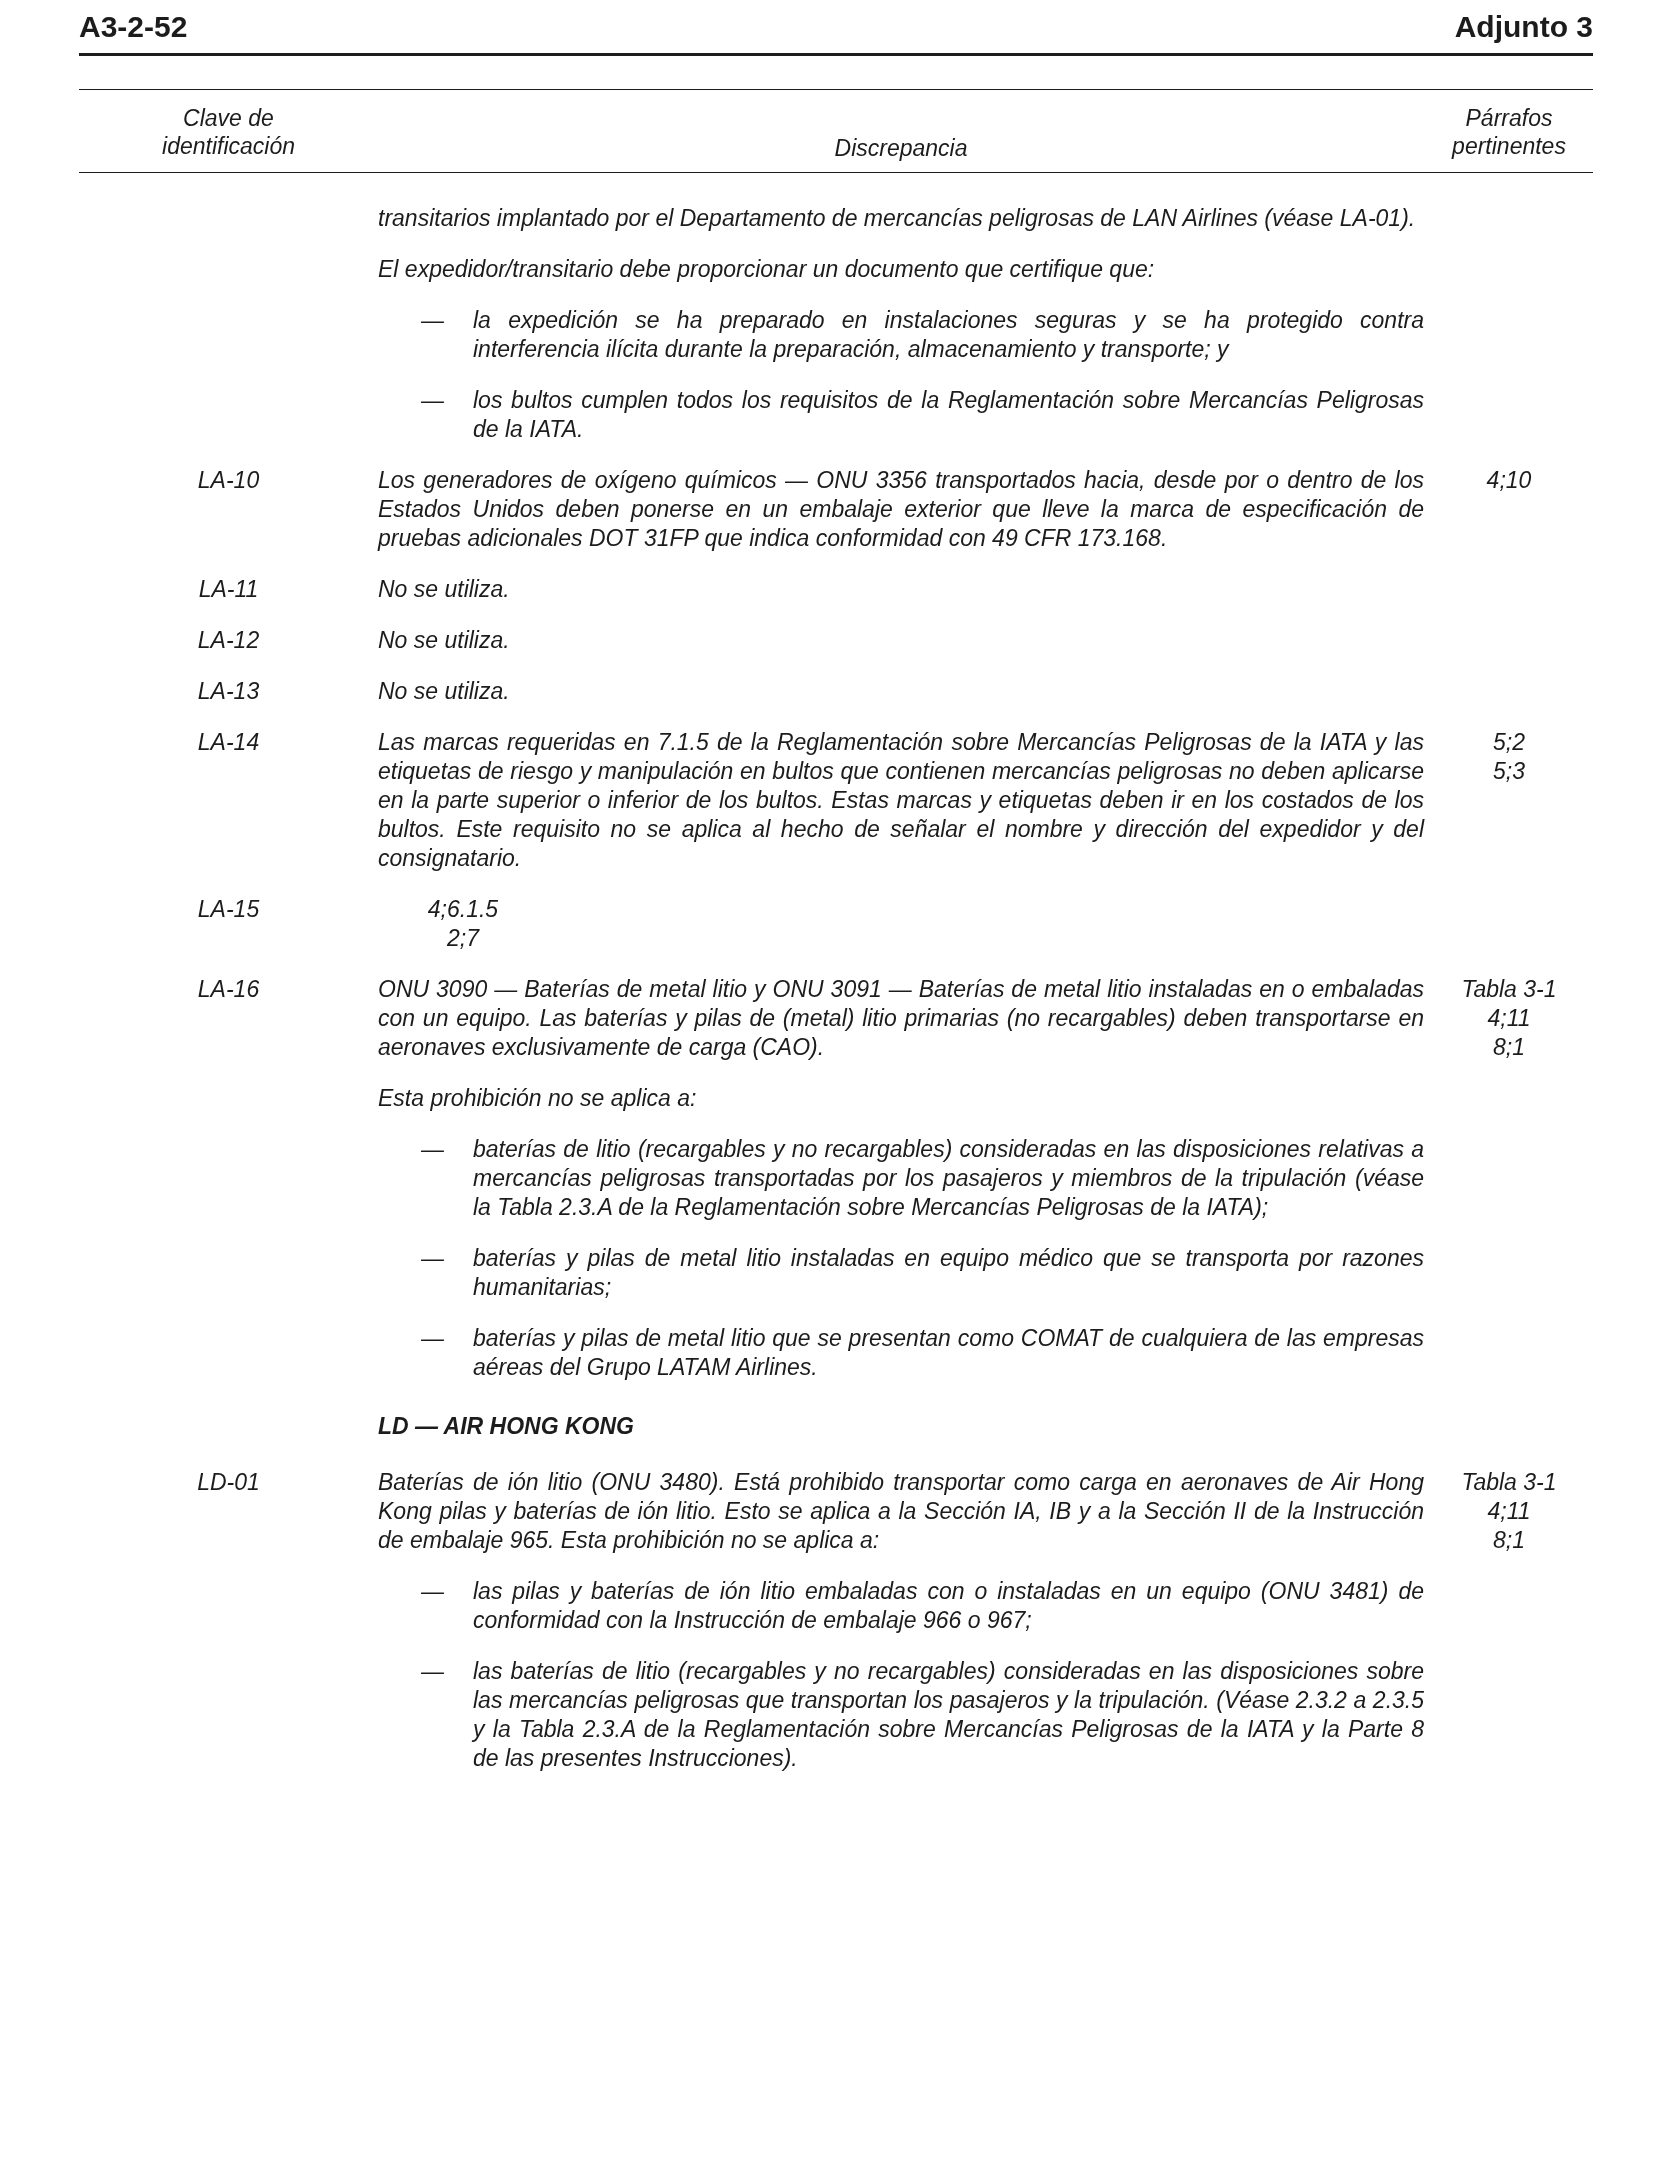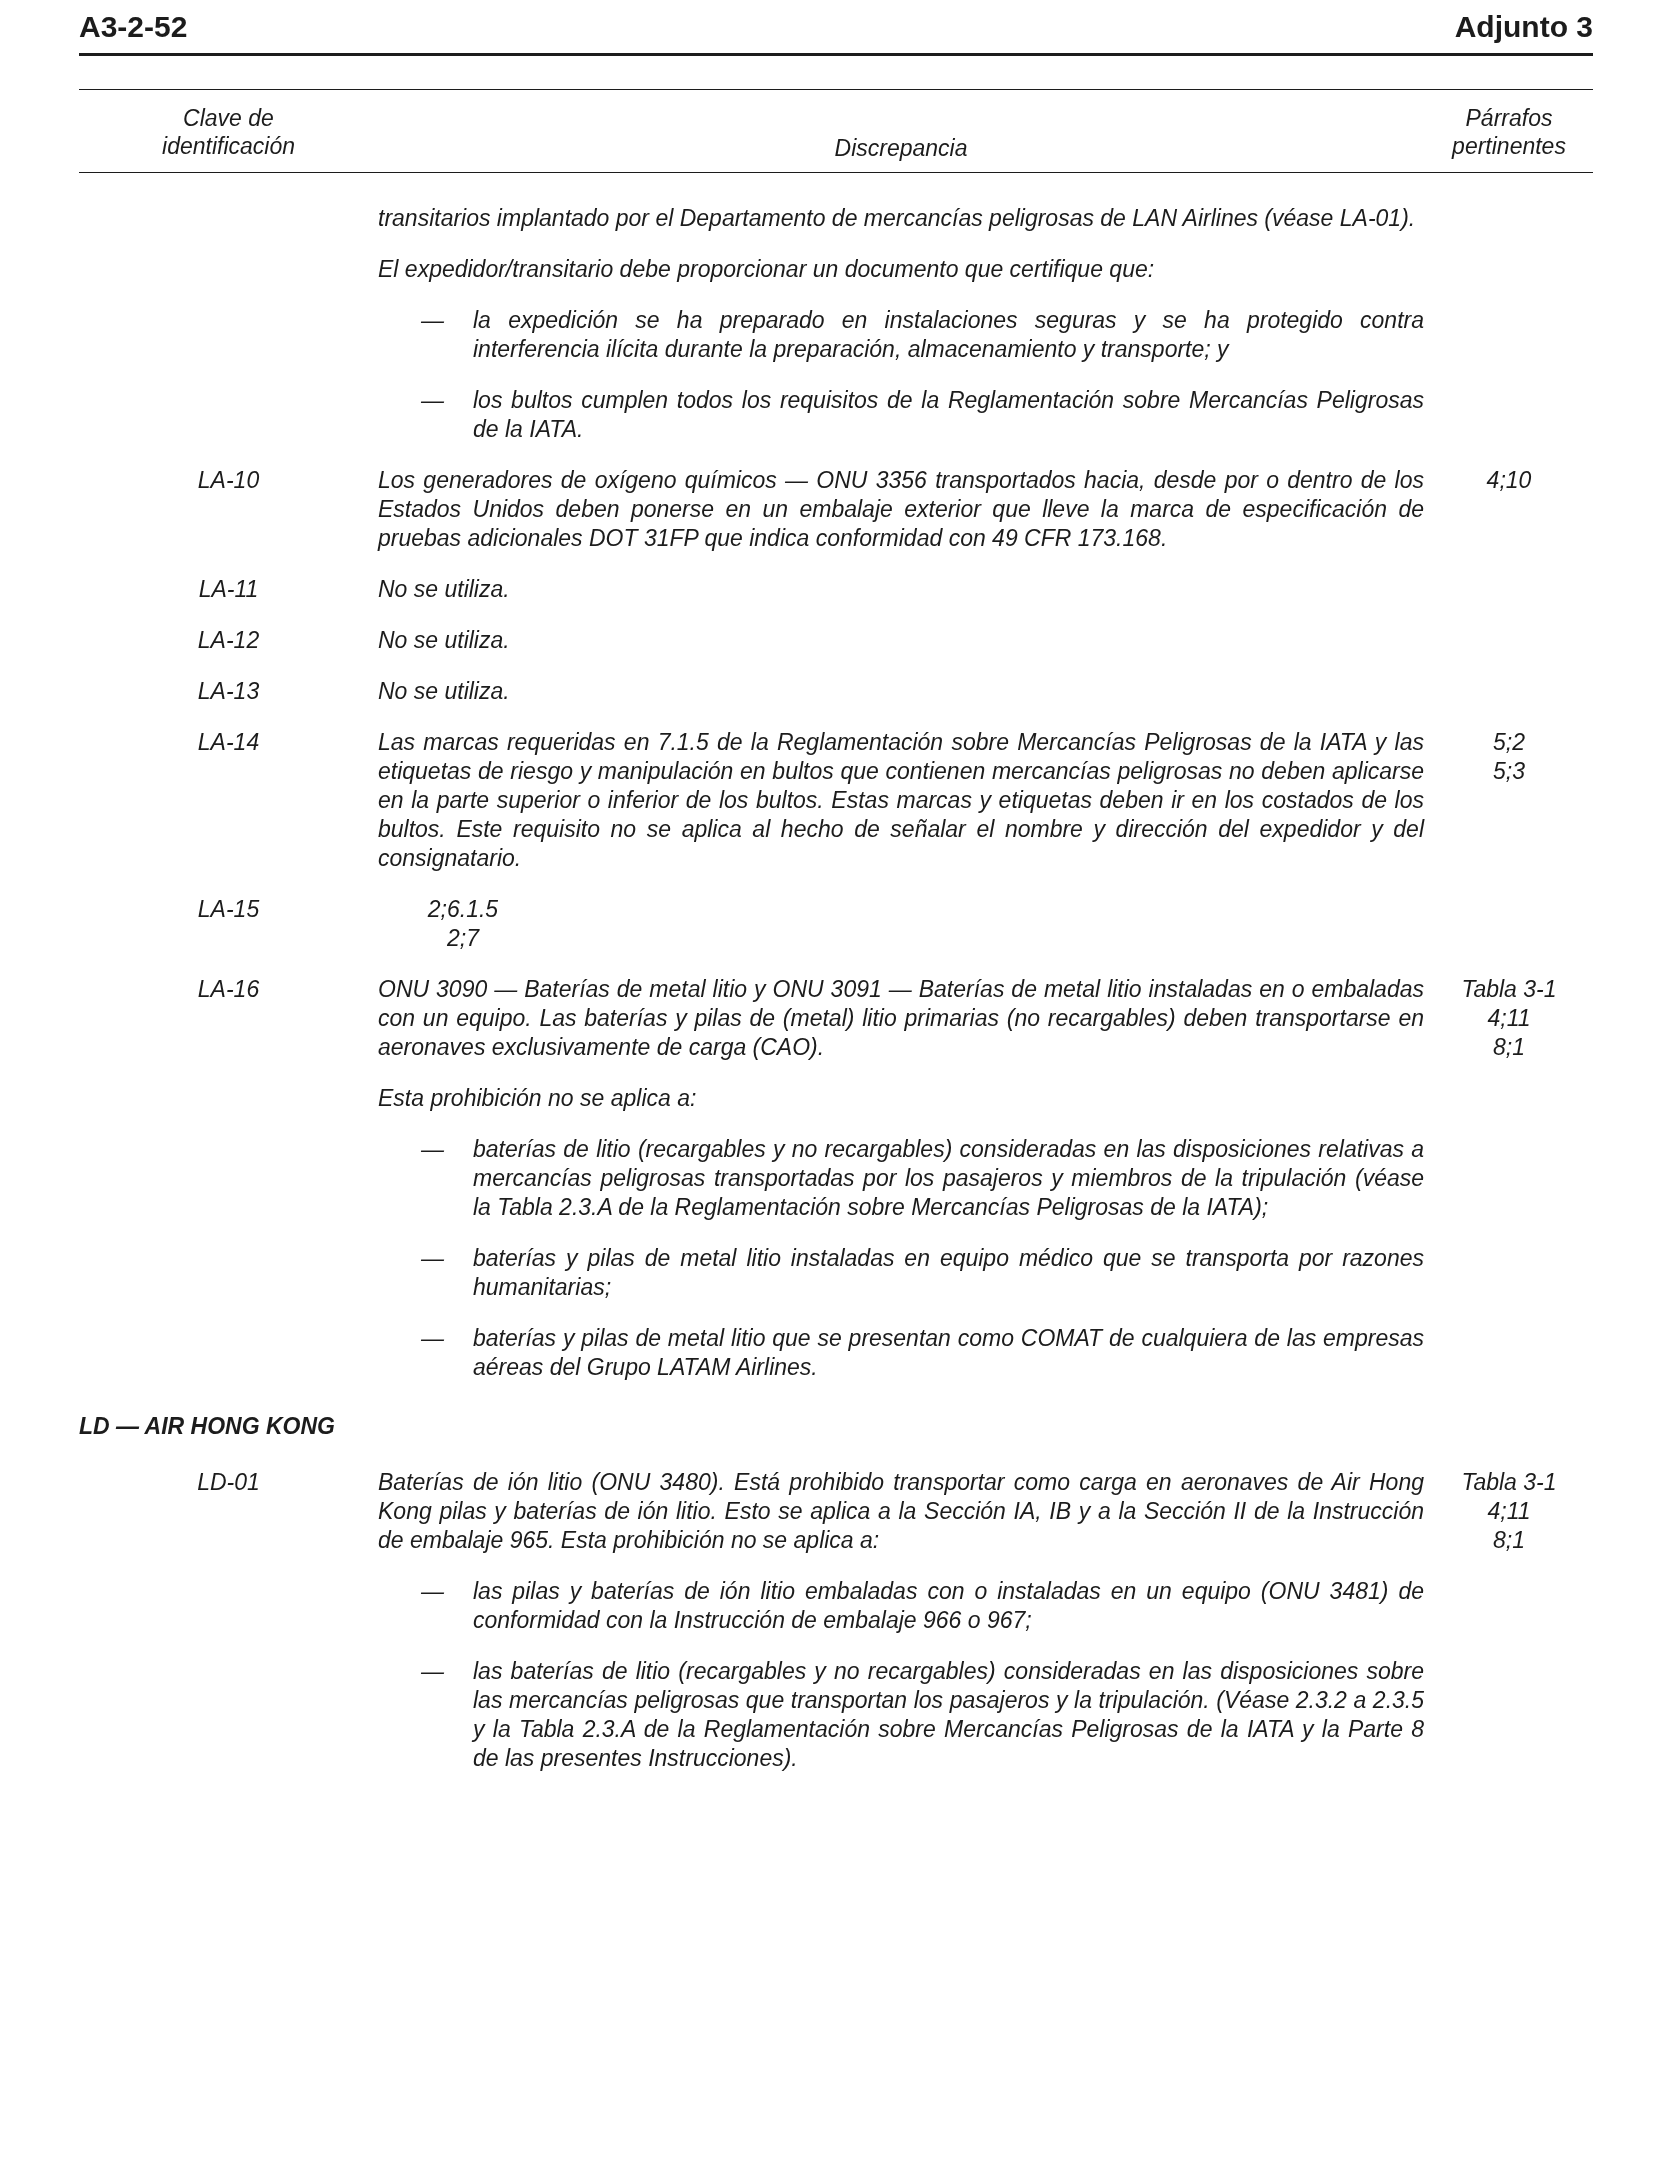--- a/index.html
+++ b/index.html
@@ -43,21 +43,21 @@
   .table-head .c-disc { text-align: center; margin-top: 33px; }
 
   
   .rows {
     padding-top: 31px;
     font-size: 23px;
     line-height: 29px;
   }
   .row { display: flex; margin-bottom: 22px; font-style: italic; }
   .row .c-disc { text-align: justify; }
-  .row.heading { margin-top: 30px; margin-bottom: 27px; flex-direction: column; }
+  .row.heading { margin-top: 30px; margin-bottom: 27px; }
   .row.heading .c-disc { font-weight: bold; text-align: left; }
 
   .bullet-wrap { display: flex; padding-left: 43px; }
   .dash { width: 52px; flex: none; }
   .btxt { flex: 1; text-align: justify; }
 
   .c-refs .ref-line { line-height: 29px; }
 </style>
 </head>
 <body>
@@ -145,21 +145,21 @@
         <div class="c-key">LA-14</div>
         <div class="c-disc">Las marcas requeridas en 7.1.5 de la Reglamentación sobre Mercancías Peligrosas de la IATA y las etiquetas de riesgo y manipulación en bultos que contienen mercancías peligrosas no deben aplicarse en la parte superior o inferior de los bultos. Estas marcas y etiquetas deben ir en los costados de los bultos. Este requisito no se aplica al hecho de señalar el nombre y dirección del expedidor y del consignatario.</div>
         <div class="c-refs">
           <div class="ref-line">5;2</div>
           <div class="ref-line">5;3</div>
         </div>
       </div>
       <div class="row entry">
         <div class="c-key">LA-15</div>
         <div class="c-refs">
-          <div class="ref-line">2;6.1.5</div>
+          <div class="ref-line">4;6.1.5</div>
           <div class="ref-line">2;7</div>
         </div>
       </div>
       <div class="row entry">
         <div class="c-key">LA-16</div>
         <div class="c-disc">ONU 3090 — Baterías de metal litio y ONU 3091 — Baterías de metal litio instaladas en o embaladas con un equipo. Las baterías y pilas de (metal) litio primarias (no recargables) deben transportarse en aeronaves exclusivamente de carga (CAO).</div>
         <div class="c-refs">
           <div class="ref-line">Tabla 3-1</div>
           <div class="ref-line">4;11</div>
           <div class="ref-line">8;1</div>

